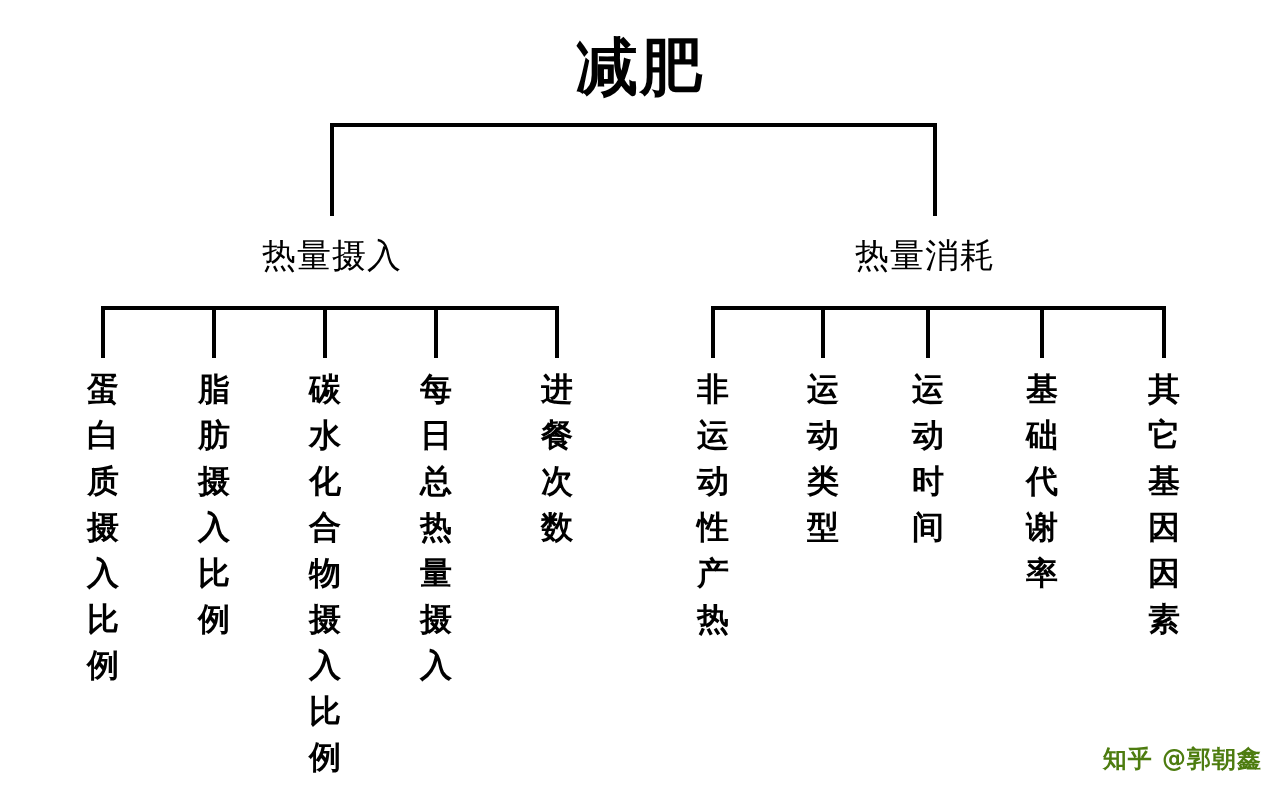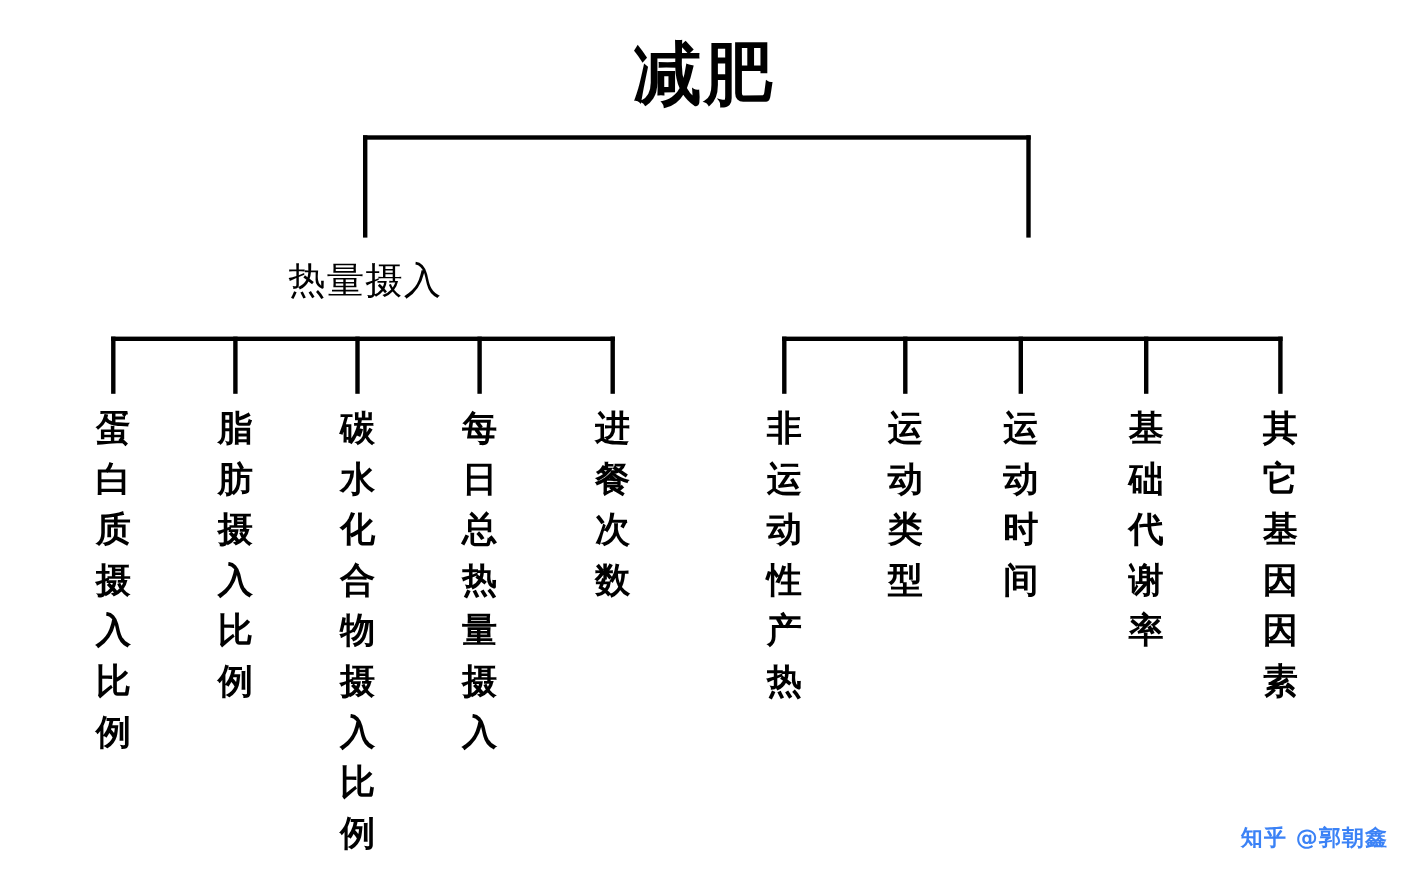--- a/index.html
+++ b/index.html
@@ -73,41 +73,42 @@
   }
   .leaf span {
     display: block;
   }
 
   
   .watermark {
     position: absolute;
     right: 18px;
     bottom: 26px;
-    font-size: 20px;
+    font-size: 24px;
     font-weight: bold;
-    color: #3b82f6;
+    color: #4d7c0f;
     letter-spacing: 1px;
     white-space: nowrap;
     user-select: none;
     text-align: right;
   }
 </style>
 </head>
 <body>
 
 <div id="diagram">
 
   <div class="root-title">减肥</div>
 
   <div class="conn h-line" style="left:330px; top:123px; width:607px;"></div>
   <div class="conn v-line" style="left:330px; top:123px; height:93px;"></div>
   <div class="conn v-line" style="left:933px; top:123px; height:93px;"></div>
 
   <div class="branch-title" style="left:332px; top:238px;">热量摄入</div>
+  <div class="branch-title" style="left:925px; top:238px;">热量消耗</div>
 
   <div class="conn h-line" style="left:101px; top:306px; width:458px;"></div>
   <div class="conn v-line" style="left:101px; top:306px; height:52px;"></div>
   <div class="conn v-line" style="left:212px; top:306px; height:52px;"></div>
   <div class="conn v-line" style="left:323px; top:306px; height:52px;"></div>
   <div class="conn v-line" style="left:434px; top:306px; height:52px;"></div>
   <div class="conn v-line" style="left:555px; top:306px; height:52px;"></div>
 
   <div class="conn h-line" style="left:711px; top:306px; width:455px;"></div>
   <div class="conn v-line" style="left:711px; top:306px; height:52px;"></div>

